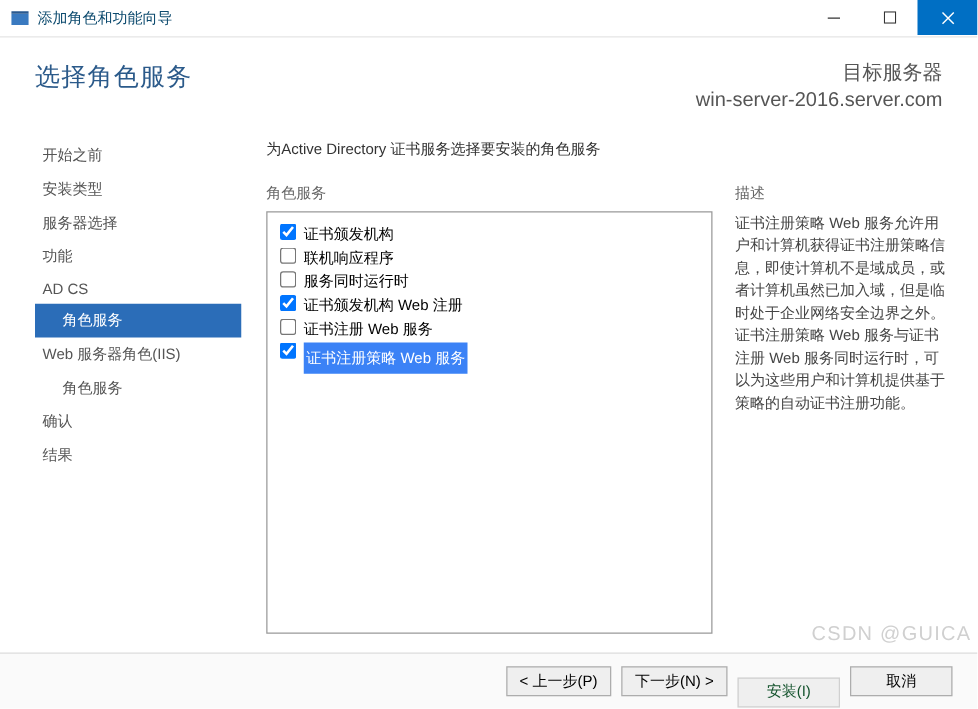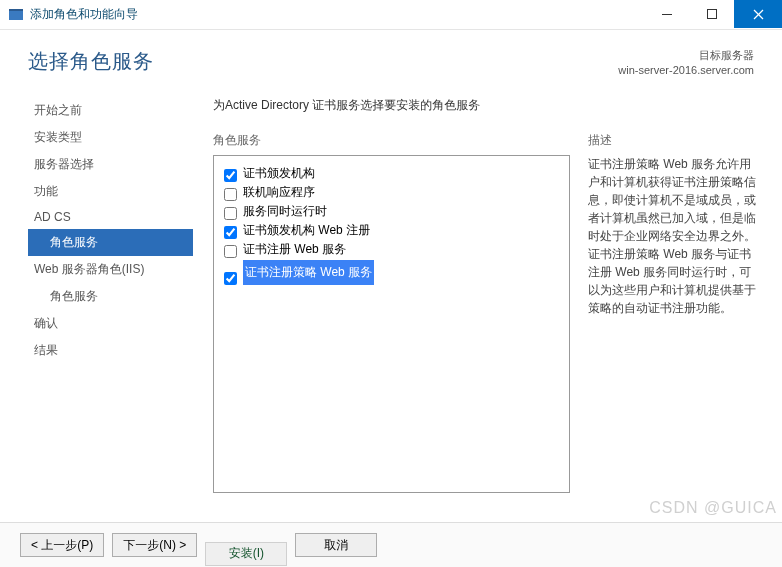--- a/index.html
+++ b/index.html
@@ -56,21 +56,21 @@
       gap: 25px;
     }
     .header h1 {
       font-size: 20px;
       font-weight: 300;
       color: #2b5a8a;
       letter-spacing: 1px;
     }
     .target {
       text-align: right;
-      font-size: 11px;
+      font-size: 16px;
       color: #555;
       line-height: 1.4;
     }
     .content {
       display: flex;
       padding: 0 0 0 28px;
     }
     .sidebar {
       width: 165px;
       padding-top: 8px;
@@ -110,21 +110,21 @@
     }
     .treebox {
       border: 1px solid #999;
       height: 338px;
       padding: 8px 10px;
       background: #fff;
       overflow: auto;
     }
     .tree-item {
       display: flex;
-      align-items: flex-end;
+      align-items: flex-start;
       padding: 1px 0;
       font-size: 12px;
       color: #000;
     }
     .tree-item input[type=checkbox] {
       margin-right: 6px;
     }
     .tree-item .label.hl {
       background: #3b82f6;
       color: #fff;
@@ -137,20 +137,21 @@
     }
     .footer {
       position: absolute;
       bottom: 0;
       left: 0;
       right: 0;
       height: 45px;
       border-top: 1px solid #ddd;
       display: flex;
       align-items: center;
+      justify-content: flex-end;
       padding: 0 20px;
       gap: 8px;
       background: #fafafa;
     }
     .btn {
       min-width: 82px;
       height: 24px;
       font-size: 12px;
       background: #efefef;
       border: 1px solid #adadad;

